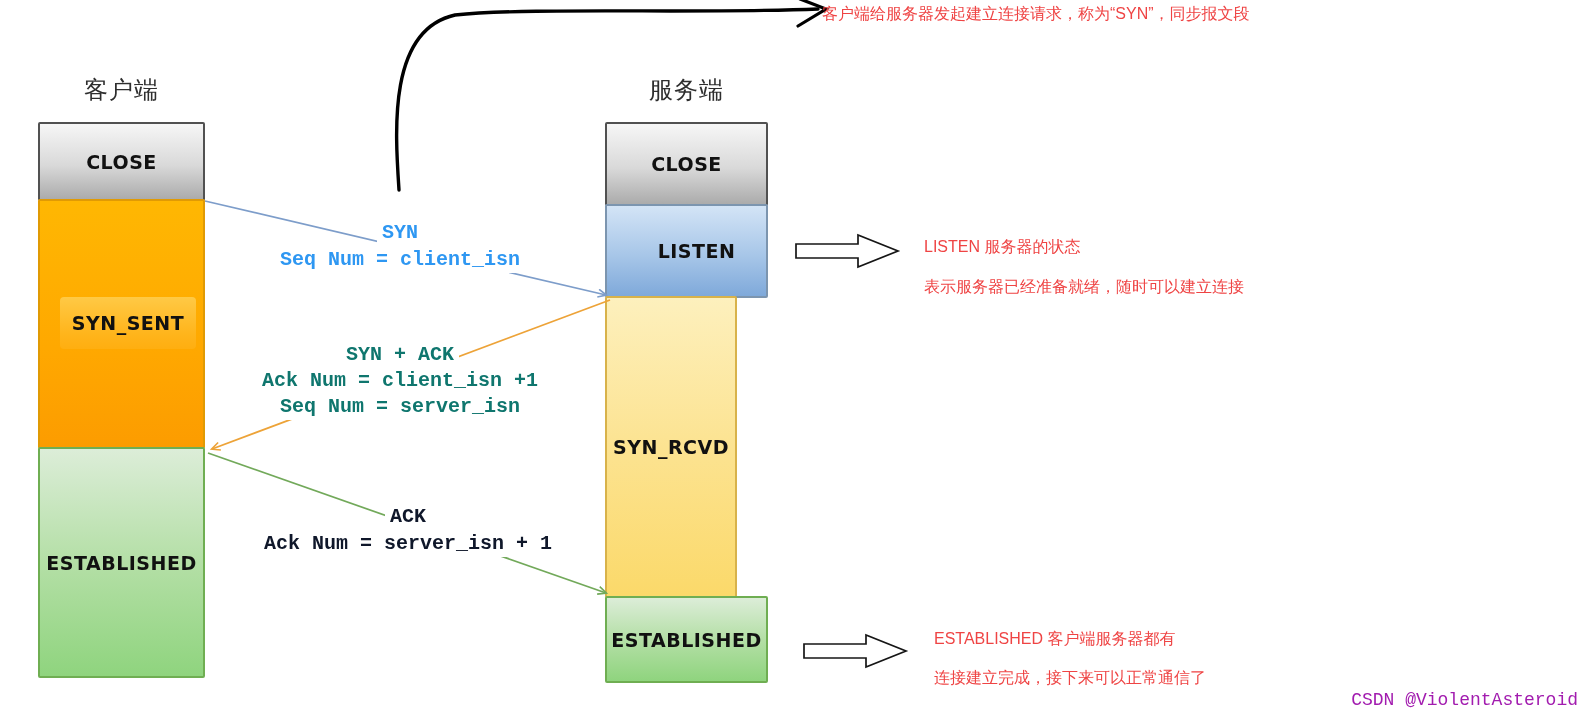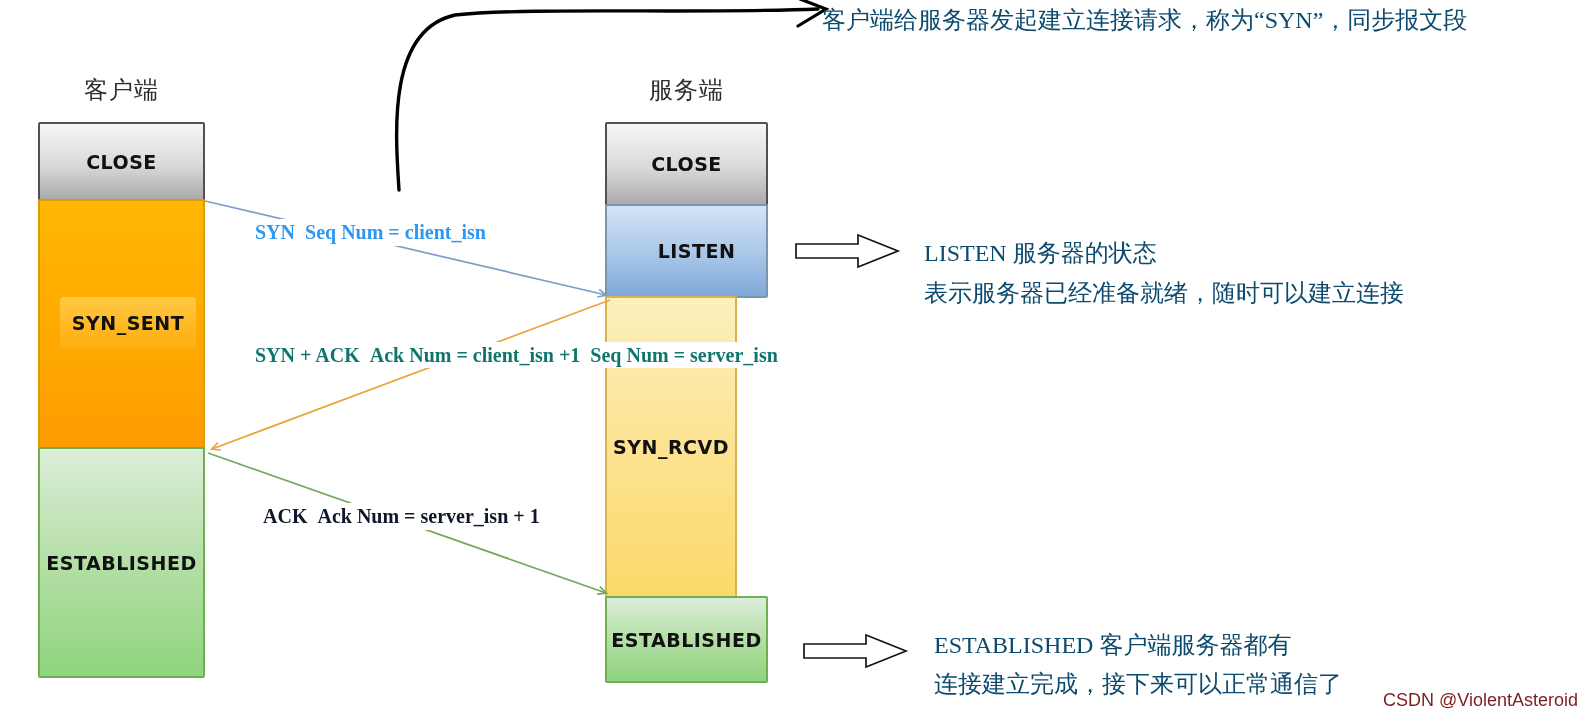--- a/index.html
+++ b/index.html
@@ -25,29 +25,29 @@
   .box-orange{background:linear-gradient(180deg,#ffb702 0%,#ffa800 60%,#fc9c00 100%);border:2px solid #e09a04;}
   .box-blue{background:linear-gradient(180deg,#d3e4f6 0%,#a7c6e8 55%,#7fa9da 100%);border:2px solid #7c95af;padding-left:20px;}
   .box-yellow{background:linear-gradient(180deg,#fdf0bd 0%,#fce391 50%,#fbd96a 100%);border:2px solid #d8b24a;}
   .box-green{background:linear-gradient(180deg,#dcedd8 0%,#b4dfa6 50%,#8fd47e 100%);border:2px solid #6fae52;}
   .inner-strip{
     position:absolute;left:20px;top:96px;width:136px;height:52px;border-radius:4px;
     background:linear-gradient(180deg,#ffc945 0%,#ffb51c 70%,#ffae10 100%);
     display:flex;align-items:center;justify-content:center;
   }
   .msg-label{
-    z-index:5;display:flex;flex-direction:row;align-items:center;
-    font-family:Liberation Serif, serif;font-weight:600;font-size:20px;white-space:nowrap;
+    z-index:5;display:flex;flex-direction:column;align-items:center;
+    font-family:Liberation Mono, monospace;font-weight:600;font-size:20px;white-space:nowrap;
   }
   .msg-label span{background:#ffffff;padding:0 5px;}
   .msg-syn{color:#2e97f2;line-height:27px;}
   .msg-synack{color:#0f766e;line-height:26px;}
   .msg-ack{color:#0f172a;line-height:27px;}
-  .note{z-index:4;font-size:24px;color:#0c4a6e;white-space:nowrap;font-family:Liberation Serif, serif;}
-  .watermark{z-index:4;font-size:18px;color:#7f1d1d;white-space:nowrap;}
+  .note{z-index:4;font-size:16px;color:#ef4444;white-space:nowrap;}
+  .watermark{z-index:4;font-size:18px;color:#a21caf;white-space:nowrap;font-family:Liberation Mono, monospace;}
 </style>
 </head>
 <body>
 
 <div id="stage">
 
   <div class="abs note" style="left:822px;top:4px;">客户端给服务器发起建立连接请求，称为“SYN”，同步报文段</div>
 
   <div class="abs col-title" style="left:38px;top:74px;width:167px;height:32px;">客户端</div>
   <div class="abs col-title" style="left:605px;top:74px;width:163px;height:32px;">服务端</div>

